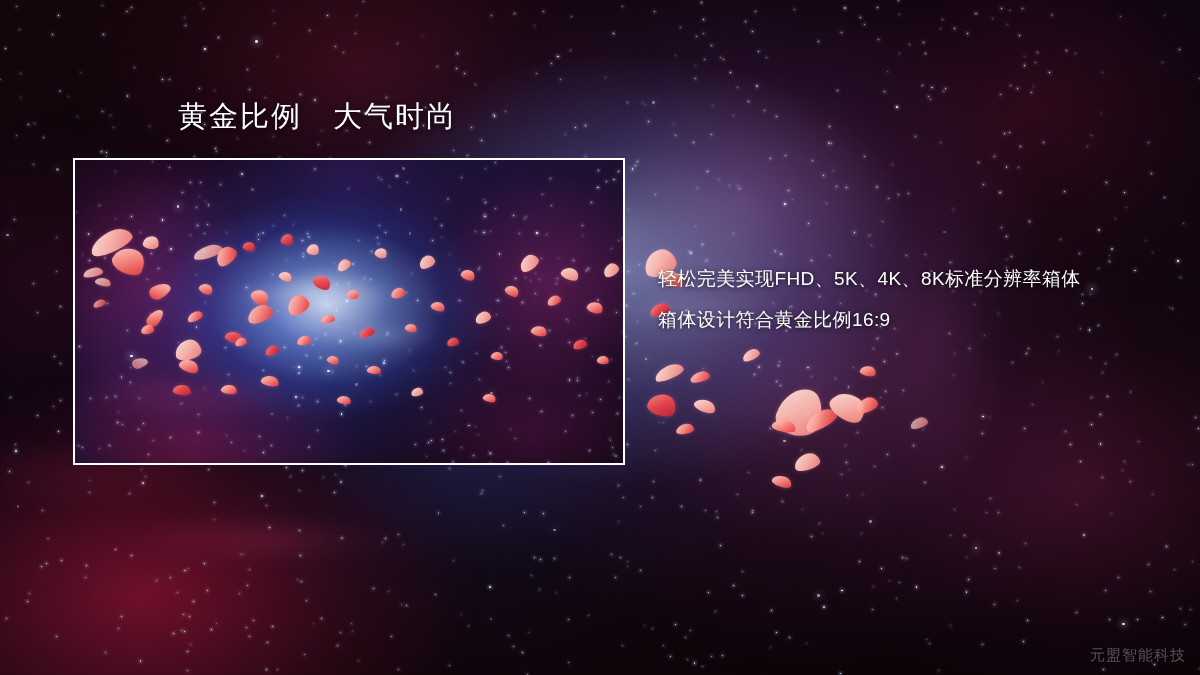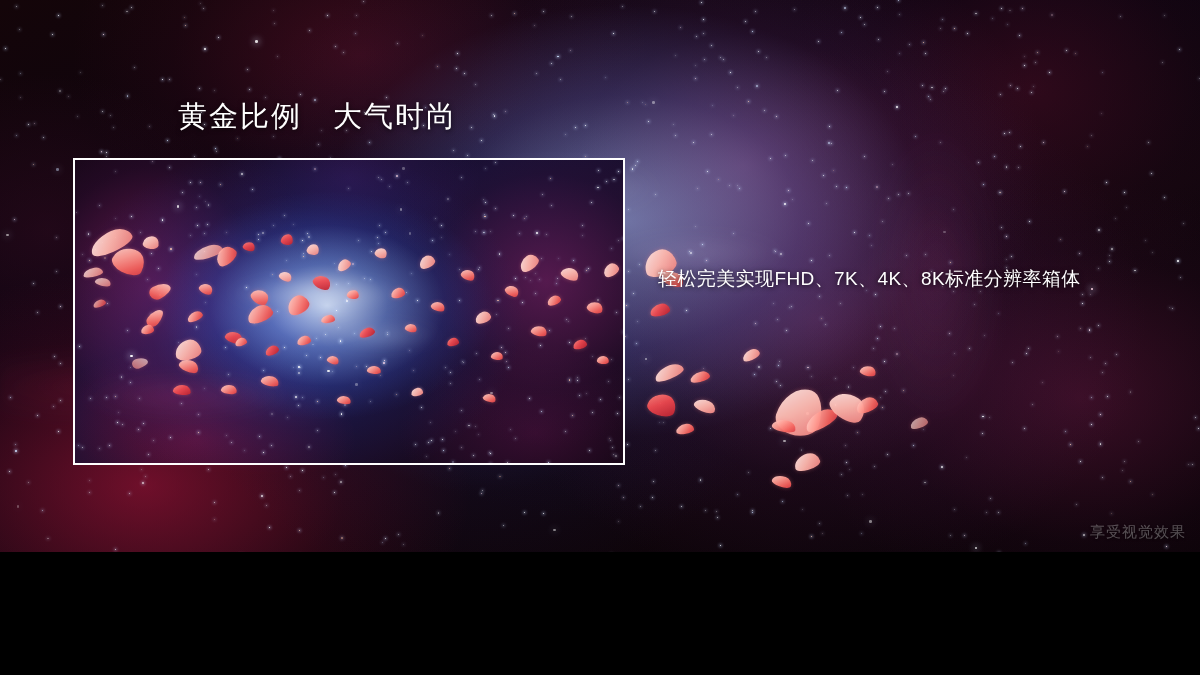--- a/index.html
+++ b/index.html
@@ -8,21 +8,21 @@
     padding: 0;
     background: #000;
   }
   body {
     font-family: "Liberation Sans", "DejaVu Sans", sans-serif;
   }
 
   .slide {
     position: relative;
     width: 1200px;
-    height: 552px;
+    height: 675px;
     overflow: hidden;
     background: #0a0306;
     user-select: none;
   }
 
   
   .bg-base {
     position: absolute;
     inset: 0;
     background:
@@ -1370,18 +1370,19 @@
         <span class="petal pale" style="left:528px;top:104px;width:16px;height:12px;transform:rotate(-28deg);opacity:0.95;"></span>
         <span class="petal" style="left:522px;top:196px;width:12px;height:8px;transform:rotate(8deg);opacity:0.95;"></span>
         <span class="petal deep" style="left:190px;top:186px;width:14px;height:9px;transform:rotate(-20deg);opacity:0.95;"></span>
         <span class="petal" style="left:262px;top:236px;width:14px;height:8px;transform:rotate(12deg);opacity:0.95;"></span>
         <span class="petal pale" style="left:336px;top:228px;width:12px;height:8px;transform:rotate(-10deg);opacity:0.95;"></span>
         <span class="petal" style="left:408px;top:234px;width:13px;height:8px;transform:rotate(18deg);opacity:0.95;"></span>
       </div>
   </div>
 
   <div class="body-copy">
-    <div class="line">轻松完美实现FHD、7K、4K、8K标准分辨率箱体</div>
+    <div class="line">轻松完美实现FHD、5K、4K、8K标准分辨率箱体</div>
+    <div class="line">箱体设计符合黄金比例16:9</div>
   </div>
 
-  <div class="watermark">享受视觉效果</div>
+  <div class="watermark">元盟智能科技</div>
 
 </div>
 
 </body></html>

